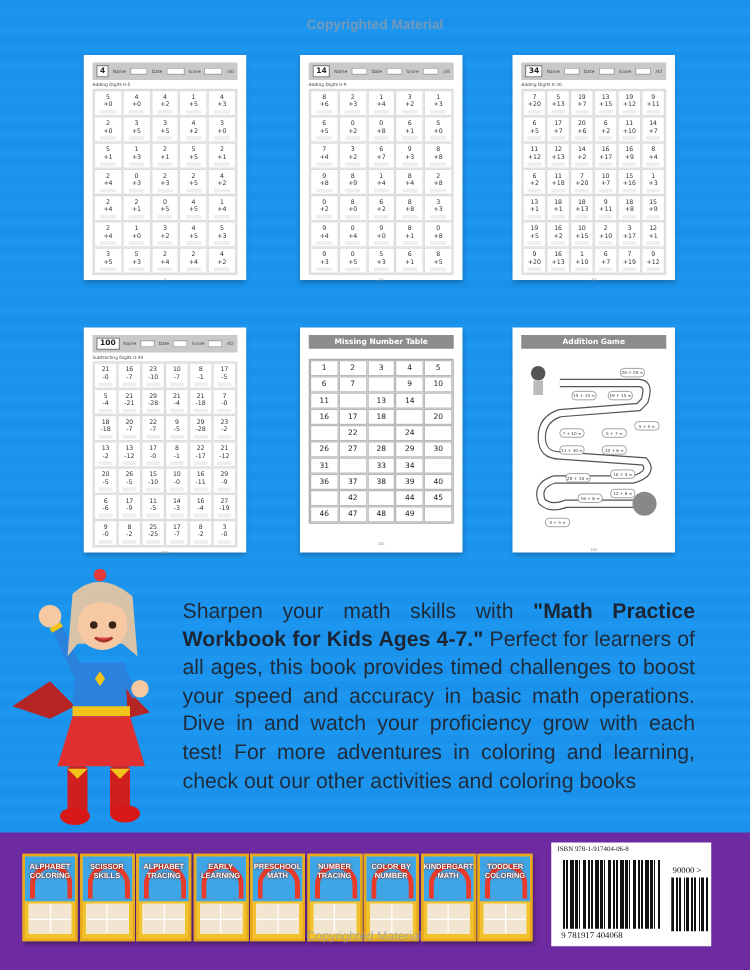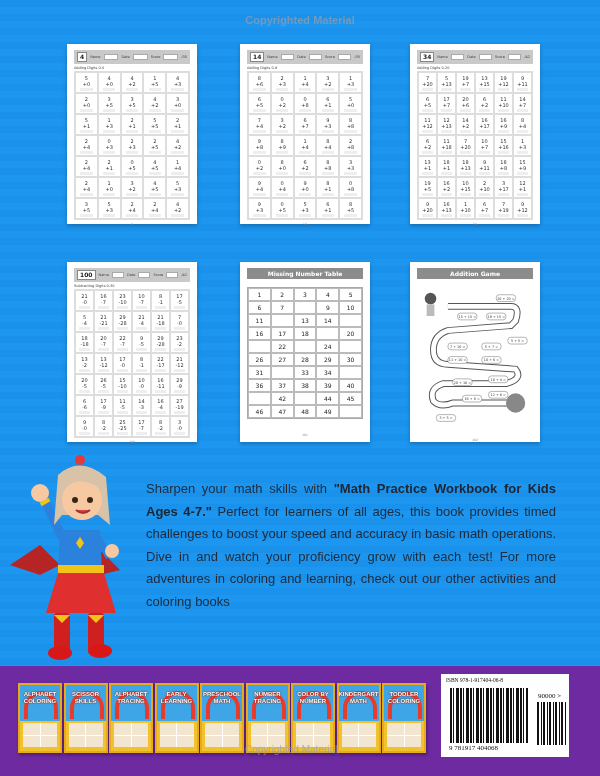--- a/index.html
+++ b/index.html
@@ -34,21 +34,21 @@
   .ws-cell .ans { display:block; width:60%; margin:1px auto 0; height:3px; background:#eee; }
   .ws-footer { font-size:3px; text-align:center; margin-top:2px; color:#888; }
   .mn-title, .ag-title {
     background:#8c8c8c; color:#fff; font-weight:bold; font-size:6px; text-align:center;
     padding:2px 0; margin-bottom:8px;
   }
   .mn-grid { display:grid; grid-template-columns: repeat(5, 1fr); border:1px solid #aaa; }
   .mn-cell { border:1px solid #bbb; height:13px; font-size:6px; text-align:center; line-height:12px; color:#222; }
   .desc {
     position:absolute; left:146px; top:478px; width:410px;
-    font-size:13px; line-height:22.6px; color:#1f2b3a; text-align:justify;
+    font-size:17px; line-height:22.6px; color:#1f2b3a; text-align:justify;
   }
   .desc b { font-weight:bold; color:#1b2533; }
   .hero { position:absolute; left:0; top:455px; width:150px; height:210px; }
   .bottom-band {
     position:absolute; left:0; top:666px; width:600px; height:110px; background:#6e2aa0;
   }
   .book {
     position:absolute; top:683px; width:44px; height:70px; background:#f2c12e;
     border:2px solid #e8a91d; box-shadow: 1px 2px 3px rgba(0,0,0,.35); overflow:hidden;
   }

